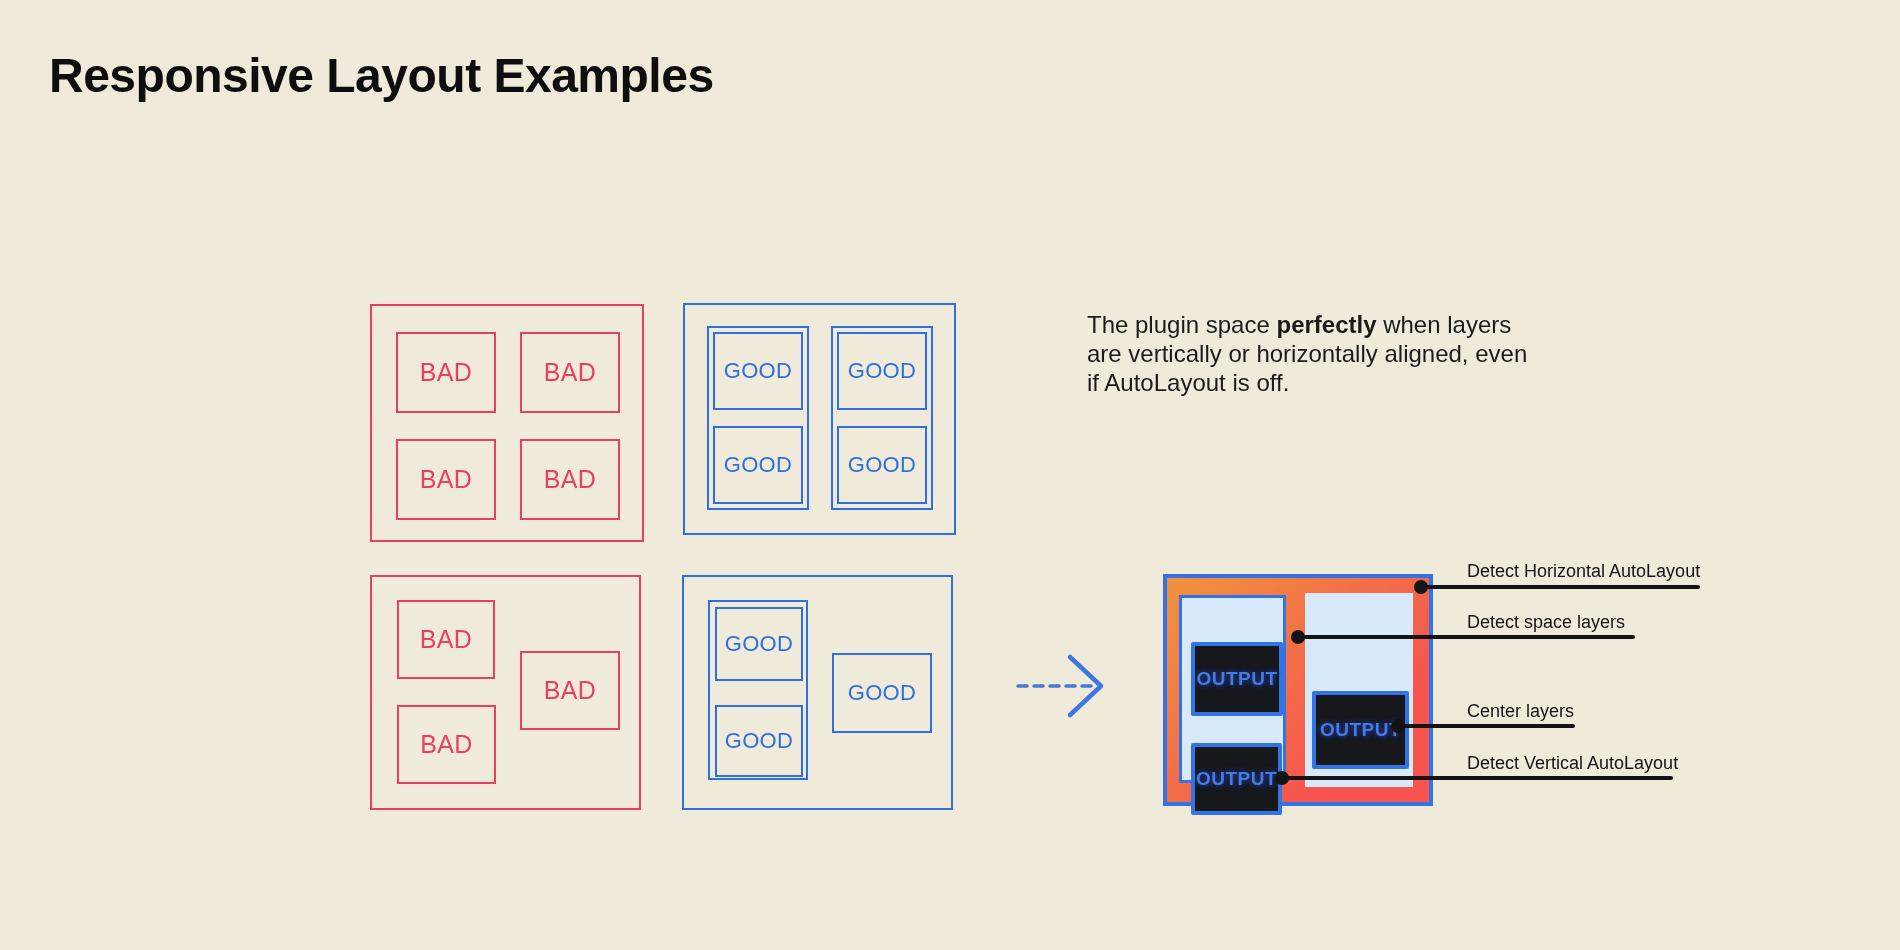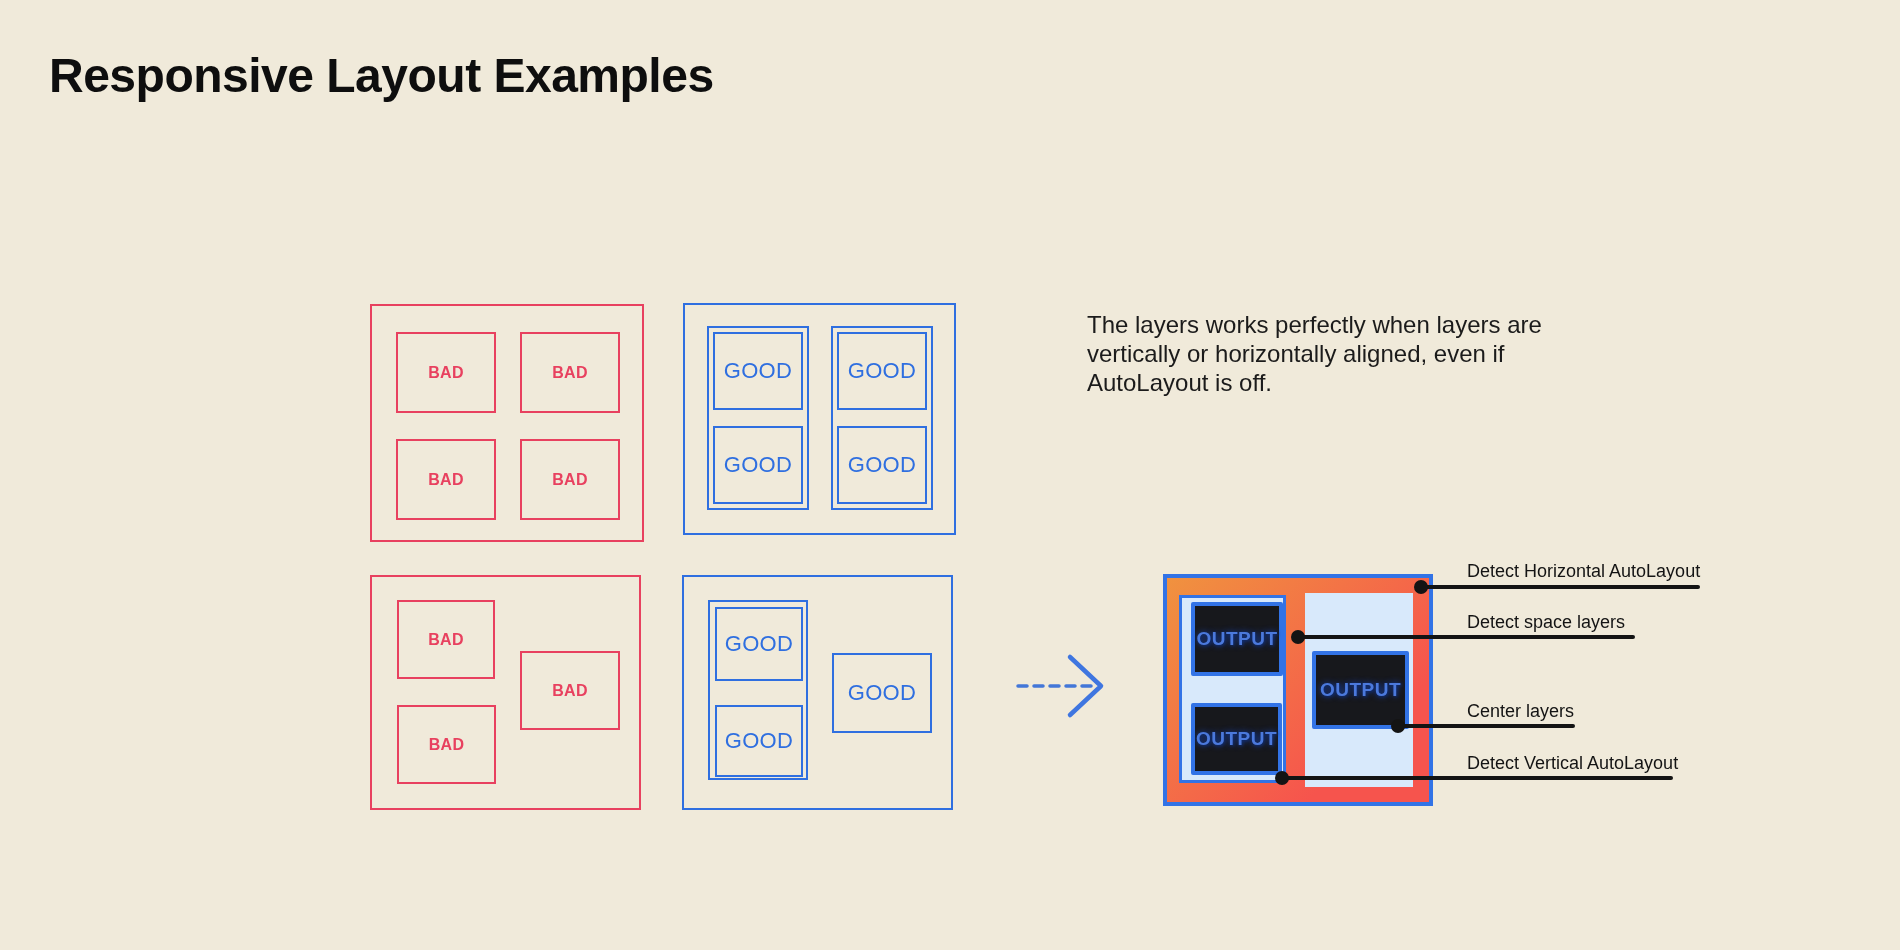--- a/index.html
+++ b/index.html
@@ -29,35 +29,35 @@
     font-size:48px;font-weight:700;letter-spacing:-0.5px;color:#0E0E0E;
     line-height:1.1;
   }
   
   .panel{position:absolute;}
   .bad-panel{border:2px solid var(--red);}
   .good-panel{border:2px solid var(--blue);}
   .bad-box{
     position:absolute;border:2px solid var(--red);color:var(--red);
     display:flex;align-items:center;justify-content:center;
-    font-size:16px;font-weight:700;letter-spacing:0.3px;
+    font-size:25px;font-weight:400;letter-spacing:0.3px;
   }
   .good-group{position:absolute;border:2px solid var(--blue);}
   .good-box{
     position:absolute;border:2px solid var(--blue);color:var(--blue);
     display:flex;align-items:center;justify-content:center;
     font-size:22px;font-weight:500;letter-spacing:0.3px;
   }
   
   .description{
     position:absolute;left:1087px;top:310px;width:455px;
     font-size:24px;line-height:29px;color:var(--text);
   }
   .description p + p{margin-top:27px;}
-  .description b{font-weight:400;}
+  .description b{font-weight:700;}
   
   .arrow{position:absolute;left:1012px;top:646px;width:100px;height:78px;}
   
   .output-frame{
     position:absolute;left:1163px;top:574px;width:270px;height:232px;
     border:4px solid var(--blue_bright);
     background:linear-gradient(135deg,var(--orange) 0%,var(--coral) 75%);
   }
   .output-left-panel{
     position:absolute;left:12px;top:17px;width:107px;height:188px;
@@ -66,20 +66,21 @@
   .output-right-panel{
     position:absolute;left:138px;top:15px;width:108px;height:194px;
     background:var(--light_blue);
   }
   .dark-box{
     position:absolute;background:var(--dark);border:4px solid var(--blue_bright);
     border-radius:2px;
     display:flex;align-items:center;justify-content:center;
     color:var(--output_text);font-size:19px;font-weight:600;letter-spacing:0.5px;
     text-shadow:1px 1px 3px #0e2a6e, 0 0 6px #1e49b8;
+    margin-top:40px;
   }
   .dark-box.ob1{left:24px;top:24px;width:92px;height:74px;}
   .dark-box.ob2{left:24px;top:125px;width:91px;height:72px;}
   .dark-box.ob3{left:145px;top:73px;width:97px;height:78px;}
   
   .ann-line{position:absolute;height:4px;background:var(--ink);border-radius:2px;z-index:6;}
   .ann-dot{position:absolute;width:14px;height:14px;border-radius:50%;background:var(--ink);z-index:7;}
   .ann-label{
     position:absolute;font-size:18px;color:var(--ink);white-space:nowrap;z-index:6;
     line-height:22px;
@@ -119,21 +120,21 @@
 
   <div class="panel good-panel" style="left:682px;top:575px;width:271px;height:235px;">
     <div class="good-group" style="left:24px;top:23px;width:100px;height:180px;">
       <div class="good-box" style="left:5px;top:5px;width:88px;height:74px;">GOOD</div>
       <div class="good-box" style="left:5px;top:103px;width:88px;height:72px;">GOOD</div>
     </div>
     <div class="good-box" style="left:148px;top:76px;width:100px;height:80px;">GOOD</div>
   </div>
 
   <div class="description">
-    <p><span>The layers works </span><b>perfectly</b><span> when layers are vertically or horizontally aligned, even if AutoLayout is off.</span></p>
+    <p><span>The plugin space </span><b>perfectly</b><span> when layers are vertically or horizontally aligned, even if AutoLayout is off.</span></p>
   </div>
 
   <svg class="arrow" viewBox="0 0 100 78">
     <line x1="6" y1="40" x2="84" y2="40" stroke="#4377D8" stroke-width="3.5" stroke-dasharray="9 7" stroke-linecap="round"></line>
     <path d="M58 11 L89 40 L58 69" fill="none" stroke="#3F76E0" stroke-width="4.5" stroke-linecap="round" stroke-linejoin="round"></path>
   </svg>
 
   <div class="output-frame">
     <div class="output-left-panel"></div>
     <div class="output-right-panel"></div>

